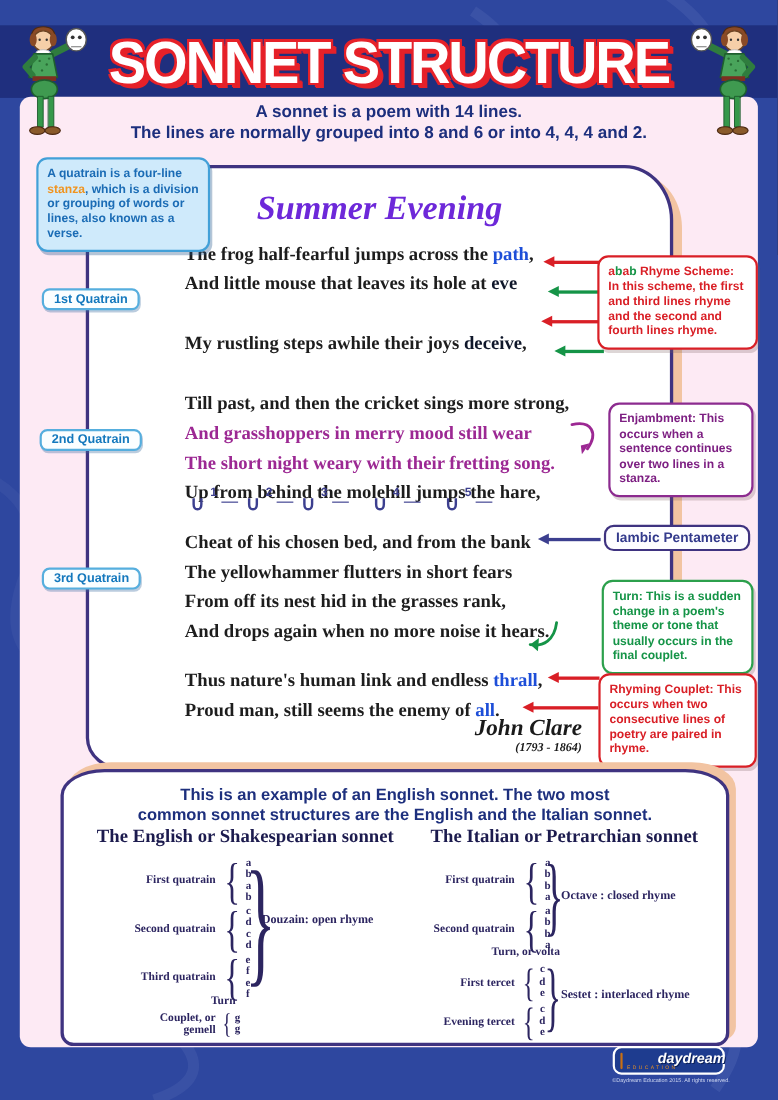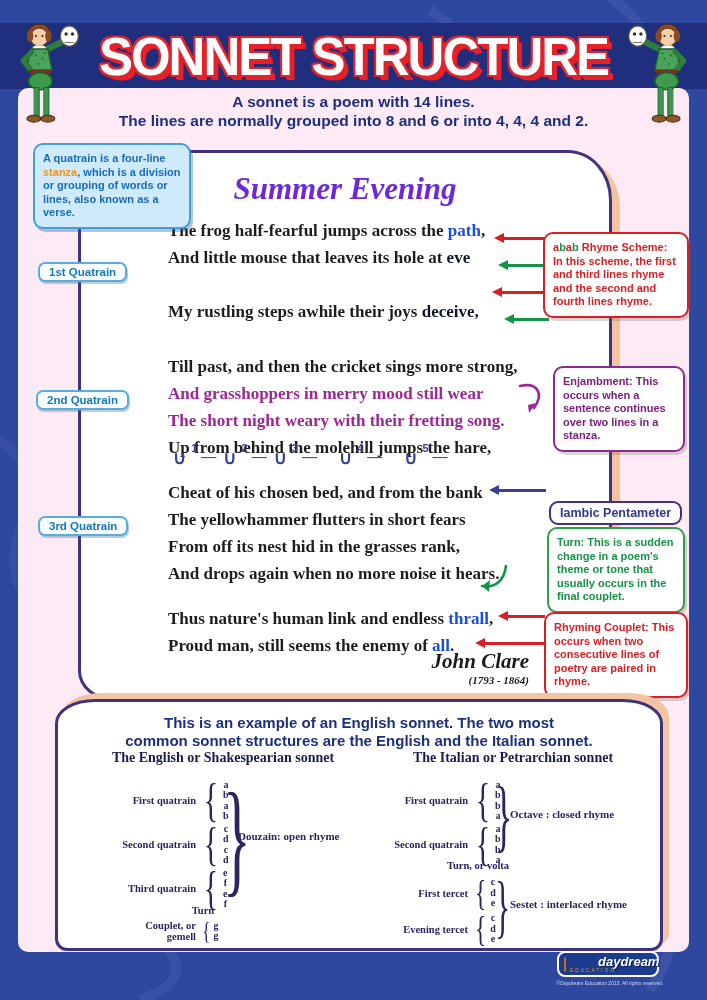--- a/index.html
+++ b/index.html
@@ -53,40 +53,40 @@
   .arrow::before{content:"";position:absolute;left:-9px;top:-3.8px;width:0;height:0;
       border-top:5px solid transparent;border-bottom:5px solid transparent;border-right:10px solid currentColor;}
   .ar-red{color:#d91f26;} .ar-green{color:#159447;} .ar-navy{color:#3c3f8f;}
   .curve{position:absolute;}
 
   
   .qlabel{position:absolute;background:#fbfeff;border:2px solid #56aede;border-radius:7px;
       color:#1478bd;font-weight:bold;font-size:11.5px;padding:2px 9px;white-space:nowrap;
       box-shadow:1px 2px 0 rgba(60,110,160,.35);}
   .ilabel{position:absolute;background:#fdfdff;border:2px solid #3f3380;border-radius:9px;
-      color:#333a8c;font-weight:bold;font-size:12.5px;padding:3px 9px;white-space:nowrap;margin-top:24px;}
+      color:#333a8c;font-weight:bold;font-size:12.5px;padding:3px 9px;white-space:nowrap;}
 
   
   .callout{position:absolute;background:#ffffff;border-radius:10px;padding:7px 8px;
       font-weight:bold;font-size:11px;line-height:13.5px;box-shadow:2px 3px 0 rgba(120,90,90,.25);}
   .co-blue{background:#cfeafb;border:2px solid #42a0d8;color:#1b6cb5;box-shadow:2px 3px 0 rgba(40,90,140,.35);}
   .co-red{border:2.5px solid #d91f26;color:#d91f26;}
   .co-purple{border:2.5px solid #8c2b8f;color:#7d1f82;}
   .co-green{border:2.5px solid #2ca04c;color:#159447;}
   .hl-orange{color:#f0941f;}
   .rs-a{color:#d91f26;} .rs-b{color:#159447;}
 
   
   .bottom-panel{position:absolute;left:55px;top:699px;width:602px;height:246px;background:#ffffff;
       border:3px solid #3f3380;border-radius:40px 40px 12px 12px / 24px 24px 12px 12px;
       box-shadow:6px -6px 0 #f2c4a2;}
   .summary{position:absolute;left:0;width:100%;text-align:center;color:#1d2f7d;
       font-weight:bold;font-size:15px;line-height:18px;}
   .dheading{position:absolute;font-family:"Liberation Serif",serif;font-weight:bold;
-      font-size:14px;color:#1c1b4e;text-align:center;white-space:nowrap;}
+      font-size:17px;color:#1c1b4e;text-align:center;white-space:nowrap;}
   .sgroup{position:absolute;display:flex;align-items:center;font-family:"Liberation Serif",serif;
       color:#2c2560;font-weight:bold;}
   .glabel{width:110px;text-align:right;font-size:10.5px;line-height:11px;white-space:pre-line;}
   .sbrace{font-weight:normal;transform:scaleX(.65);margin:0 1px 0 4px;color:#2c2560;}
   .b4{font-size:46px;} .b3{font-size:36px;} .b2{font-size:26px;}
   .sletters{font-size:10px;line-height:10.5px;white-space:pre-line;text-align:center;}
   .bigbrace{position:absolute;font-family:"Liberation Serif",serif;font-weight:normal;
       color:#2c2560;transform:scaleX(.45);transform-origin:left center;}
   .blabel{position:absolute;font-family:"Liberation Serif",serif;font-weight:bold;
       font-size:11px;color:#2c2560;white-space:nowrap;}

